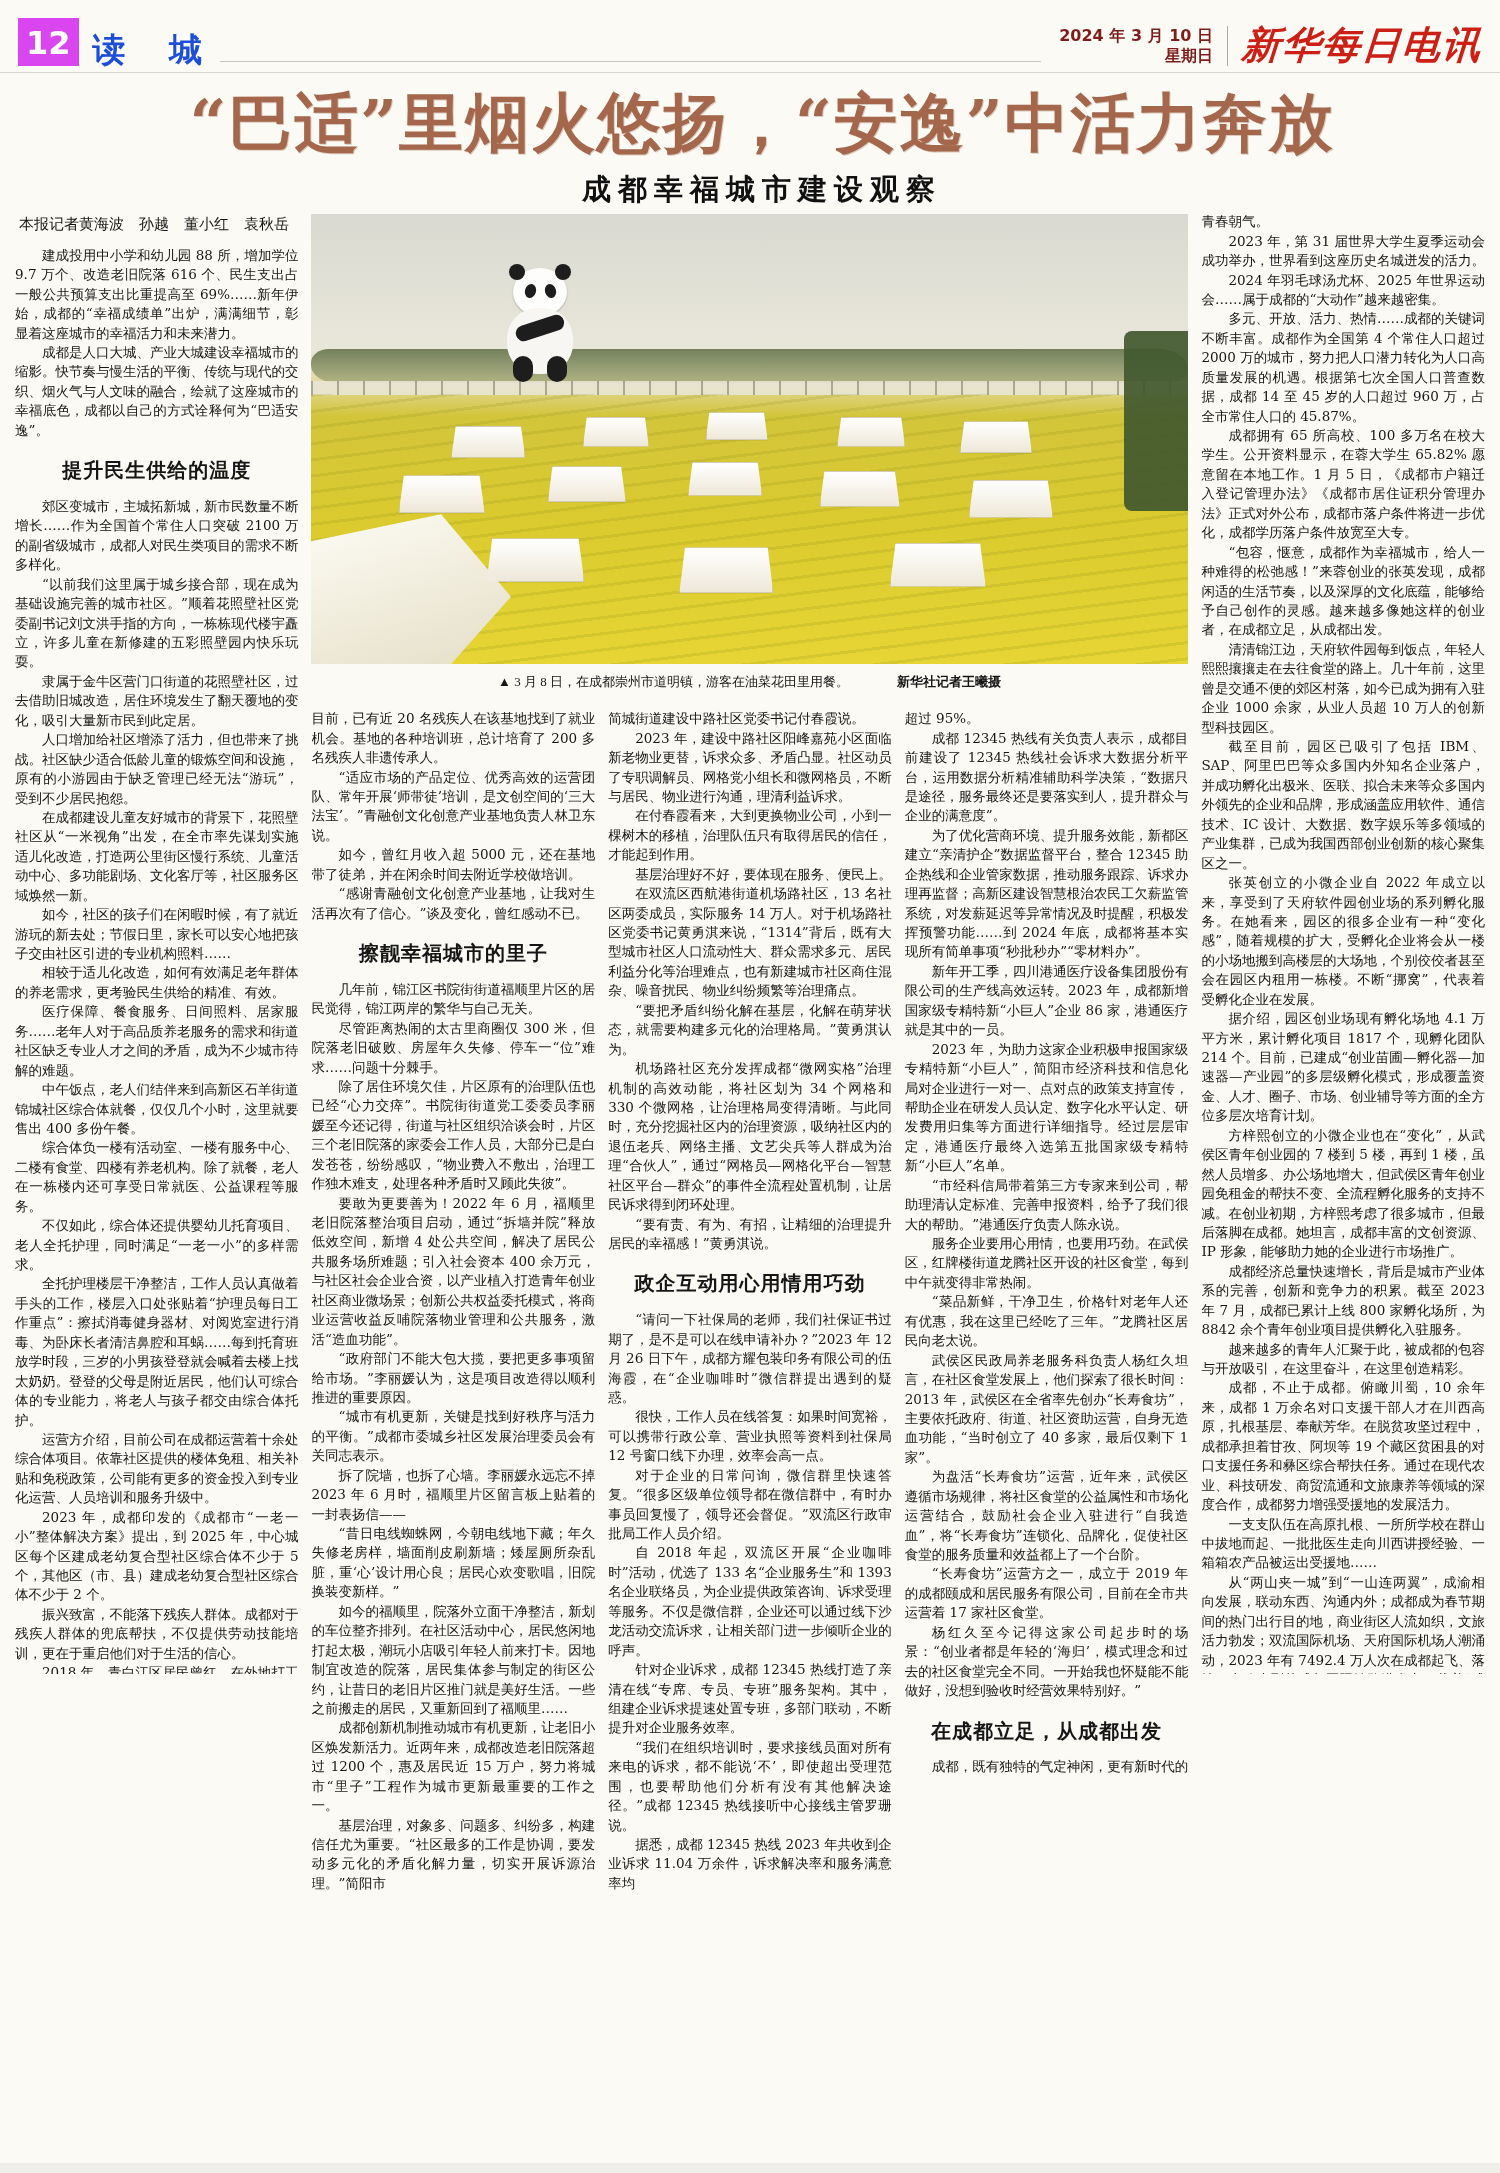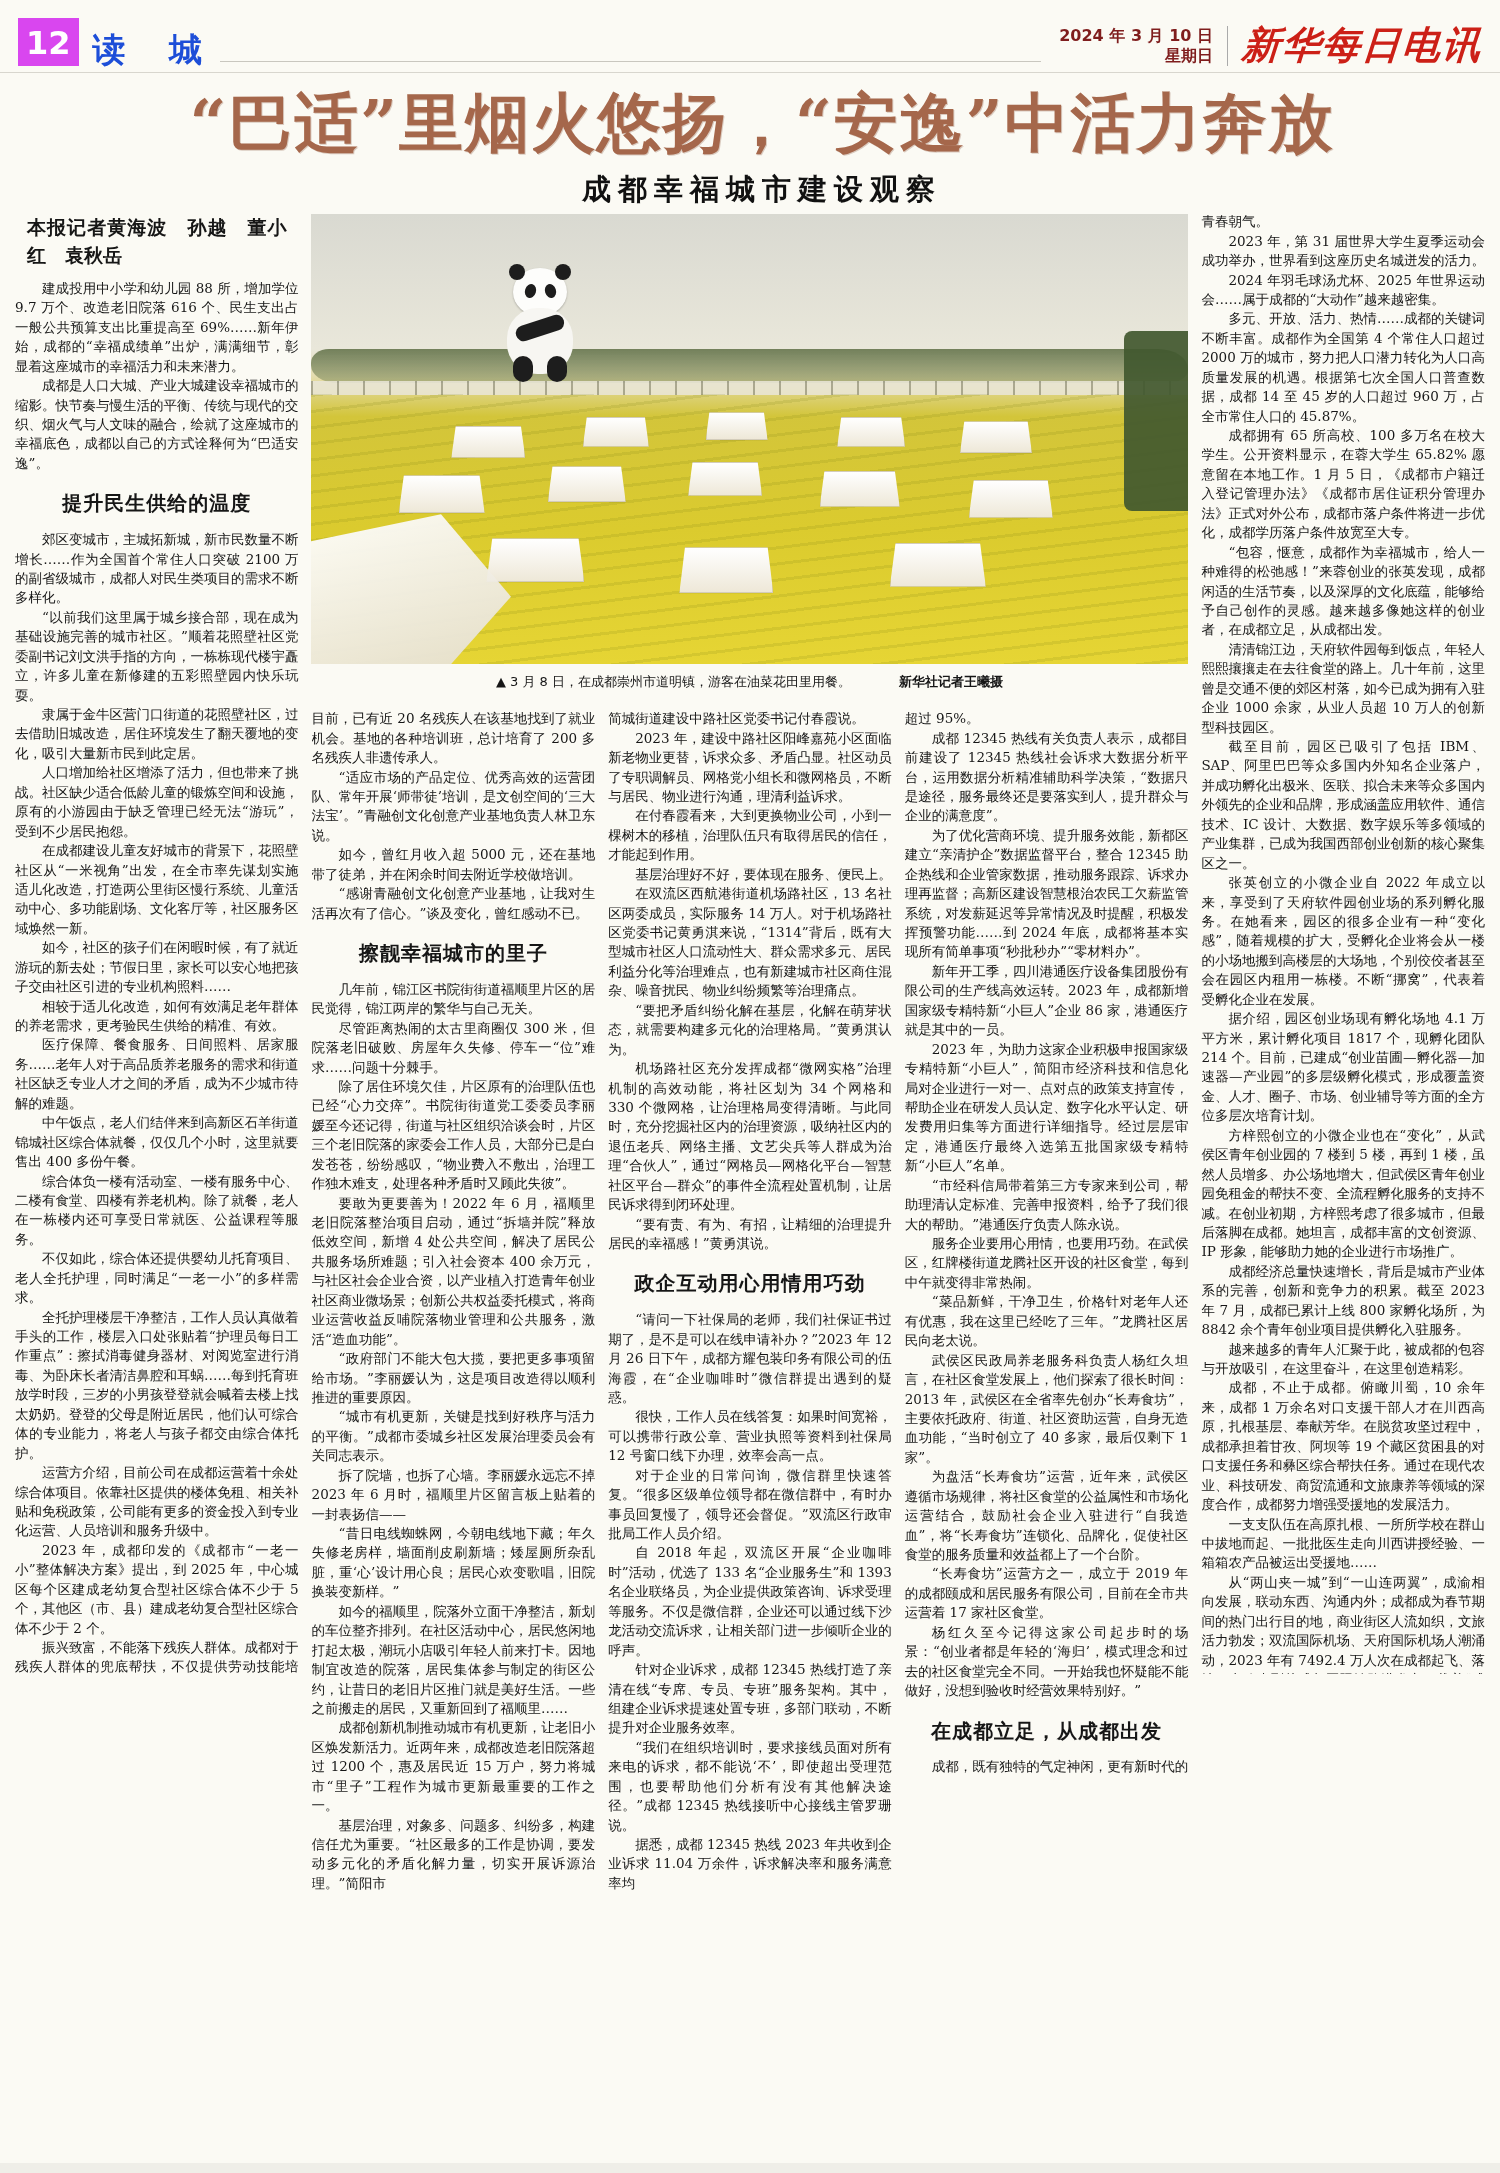--- a/index.html
+++ b/index.html
@@ -21,22 +21,22 @@
   .headline{color:#a5674b;font-size:64px;font-weight:bold;letter-spacing:2px;line-height:1.05;
             font-family:"DejaVu Serif",serif;text-shadow:1px 1px 0 rgba(120,60,30,.25);white-space:nowrap;}
   .subtitle{font-size:29px;font-weight:600;letter-spacing:7px;margin-top:14px;color:#111;}
   
   .cols{display:flex;gap:13px;padding:0 15px;position:relative;}
   .col{flex:1 1 0;overflow:hidden;font-size:13.5px;line-height:1.44;text-align:justify;
        display:flex;flex-direction:column;}
   .a1 .col{height:1462px;}
   .col p{margin:0;text-indent:2em;}
   .col p.cont{text-indent:0;}
-  .col p.byline{text-indent:0;font-family:"DejaVu Sans",sans-serif;font-weight:bold;font-size:19px;
-                margin:2px 12px 10px;}
+  .col p.byline{text-indent:0;font-family:"DejaVu Sans",sans-serif;font-weight:normal;font-size:15px;
+                margin:2px 4px 10px;}
   .col h3.subhead{font-family:"DejaVu Sans",sans-serif;font-weight:bold;font-size:20px;text-align:center;
                   margin:16px 0 12px;text-indent:0;letter-spacing:1px;}
   .under-photo{padding-top:497px;}
   
   .photo-block{position:absolute;left:311px;top:2px;width:877px;}
   .photo{position:relative;height:450px;overflow:hidden;background:linear-gradient(180deg,#d9d9d1 0%,#e9e7da 30%,#e4dcae 36%,#d3c53a 45%,#dbcb2e 70%,#e6d534 100%);}
   .treeline{position:absolute;left:0;top:30%;width:100%;height:34px;
             background:linear-gradient(#66754d,#84906093);border-radius:18px 30px 22px 26px/14px 20px 12px 18px;
             filter:blur(.4px);opacity:.9;}
   .village{position:absolute;left:0;top:37%;width:100%;height:14px;background:#eae7da;
@@ -51,21 +51,21 @@
   .panda{position:absolute;left:21%;top:12%;width:90px;height:120px;}
   .panda .head{position:absolute;left:18px;top:0;width:54px;height:48px;background:#fdfdfb;border-radius:50%;
                box-shadow:0 1px 2px rgba(0,0,0,.25);}
   .panda .ear{position:absolute;width:16px;height:16px;background:#1d1d1d;border-radius:50%;top:-4px;}
   .panda .eye{position:absolute;width:11px;height:14px;background:#1d1d1d;border-radius:50%;top:16px;transform:rotate(18deg);}
   .panda .body{position:absolute;left:12px;top:40px;width:66px;height:66px;background:#f7f6f2;border-radius:46%;}
   .panda .arm{position:absolute;width:50px;height:16px;background:#1d1d1d;border-radius:8px;top:52px;left:20px;transform:rotate(-18deg);}
   .panda .leg{position:absolute;width:20px;height:26px;background:#1d1d1d;border-radius:10px;top:88px;}
   .photo-caption{display:flex;justify-content:center;gap:48px;font-size:13px;margin-top:9px;
                  font-family:"DejaVu Sans",sans-serif;}
-  .photo-caption .cap{font-weight:normal;}
+  .photo-caption .cap{font-weight:normal;font-family:Liberation Serif, serif;}
   .photo-caption .cred{font-weight:bold;}
   .footstrip{position:absolute;left:0;bottom:0;width:100%;height:10px;background:#efeee8;}
 </style>
 </head>
 <body>
 
 <div class="page">
 
   <div class="masthead">
     <div class="pagenum">12</div>

